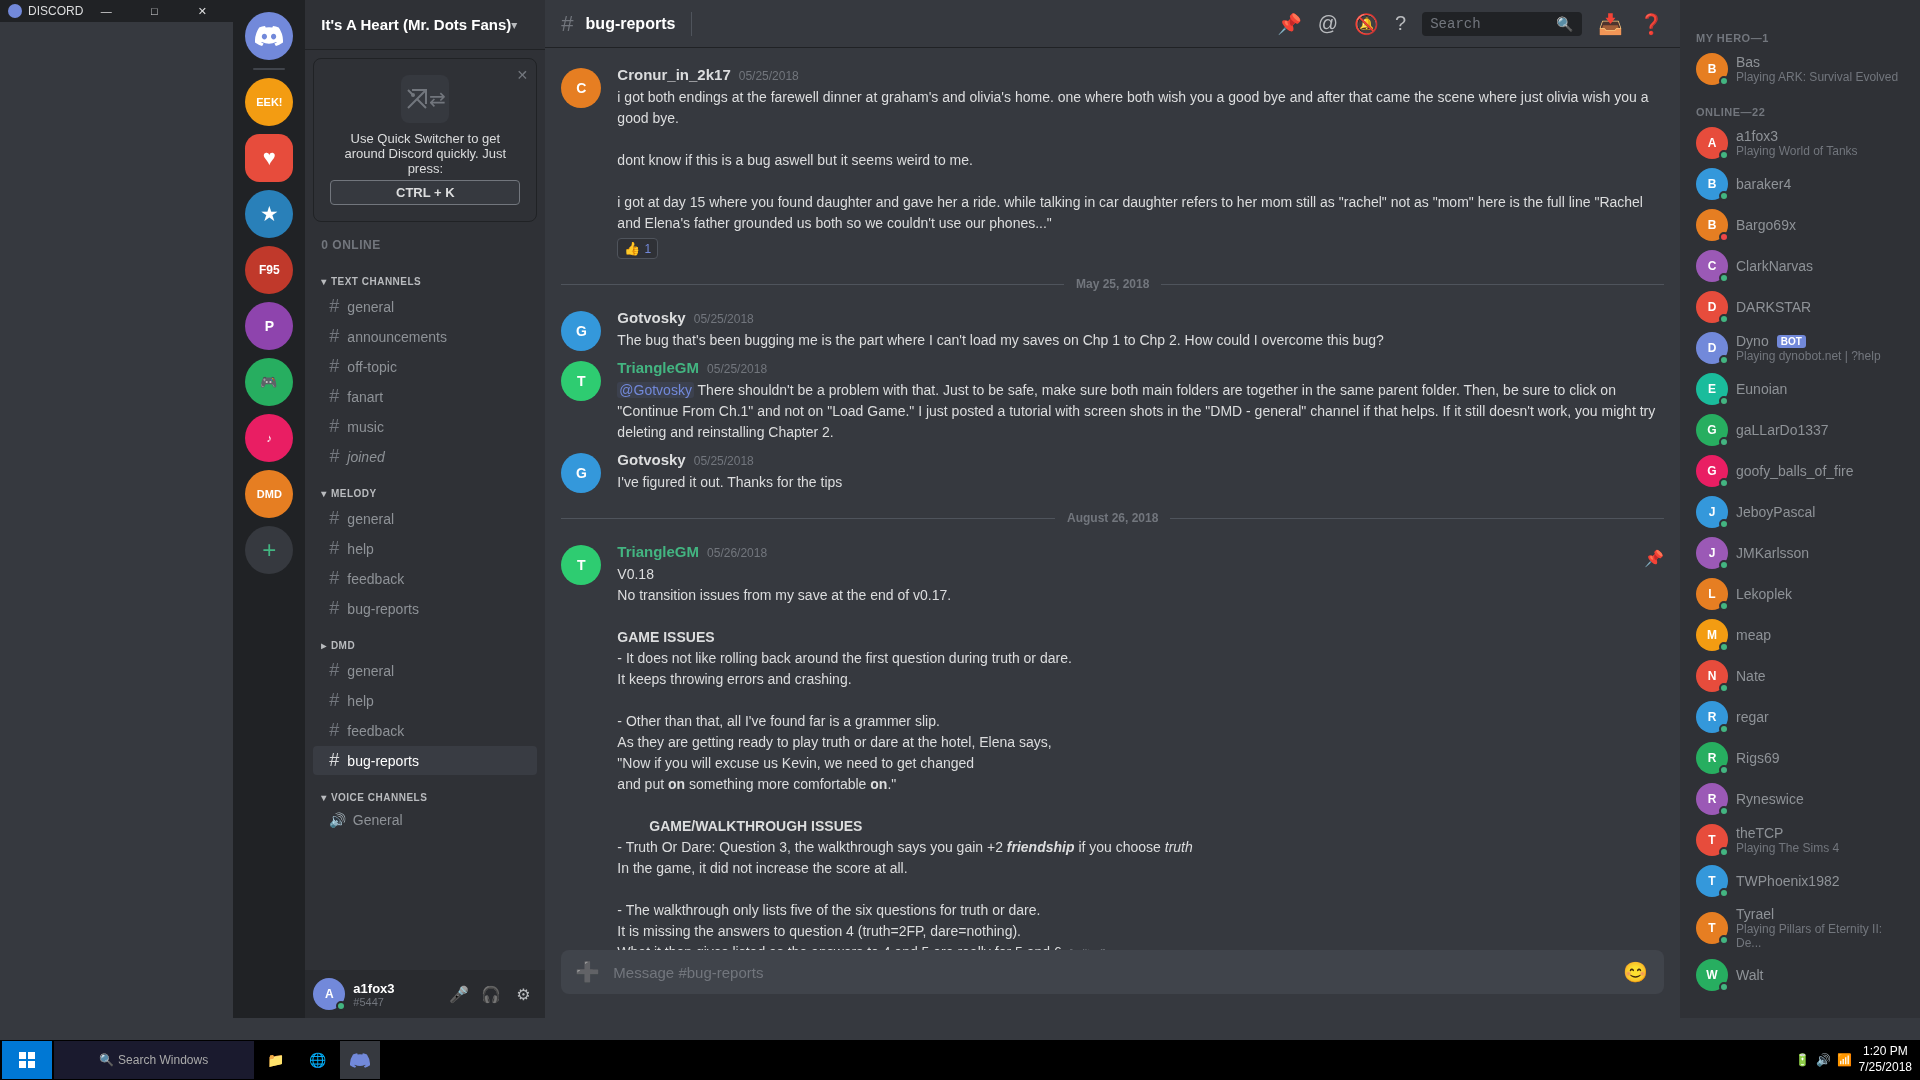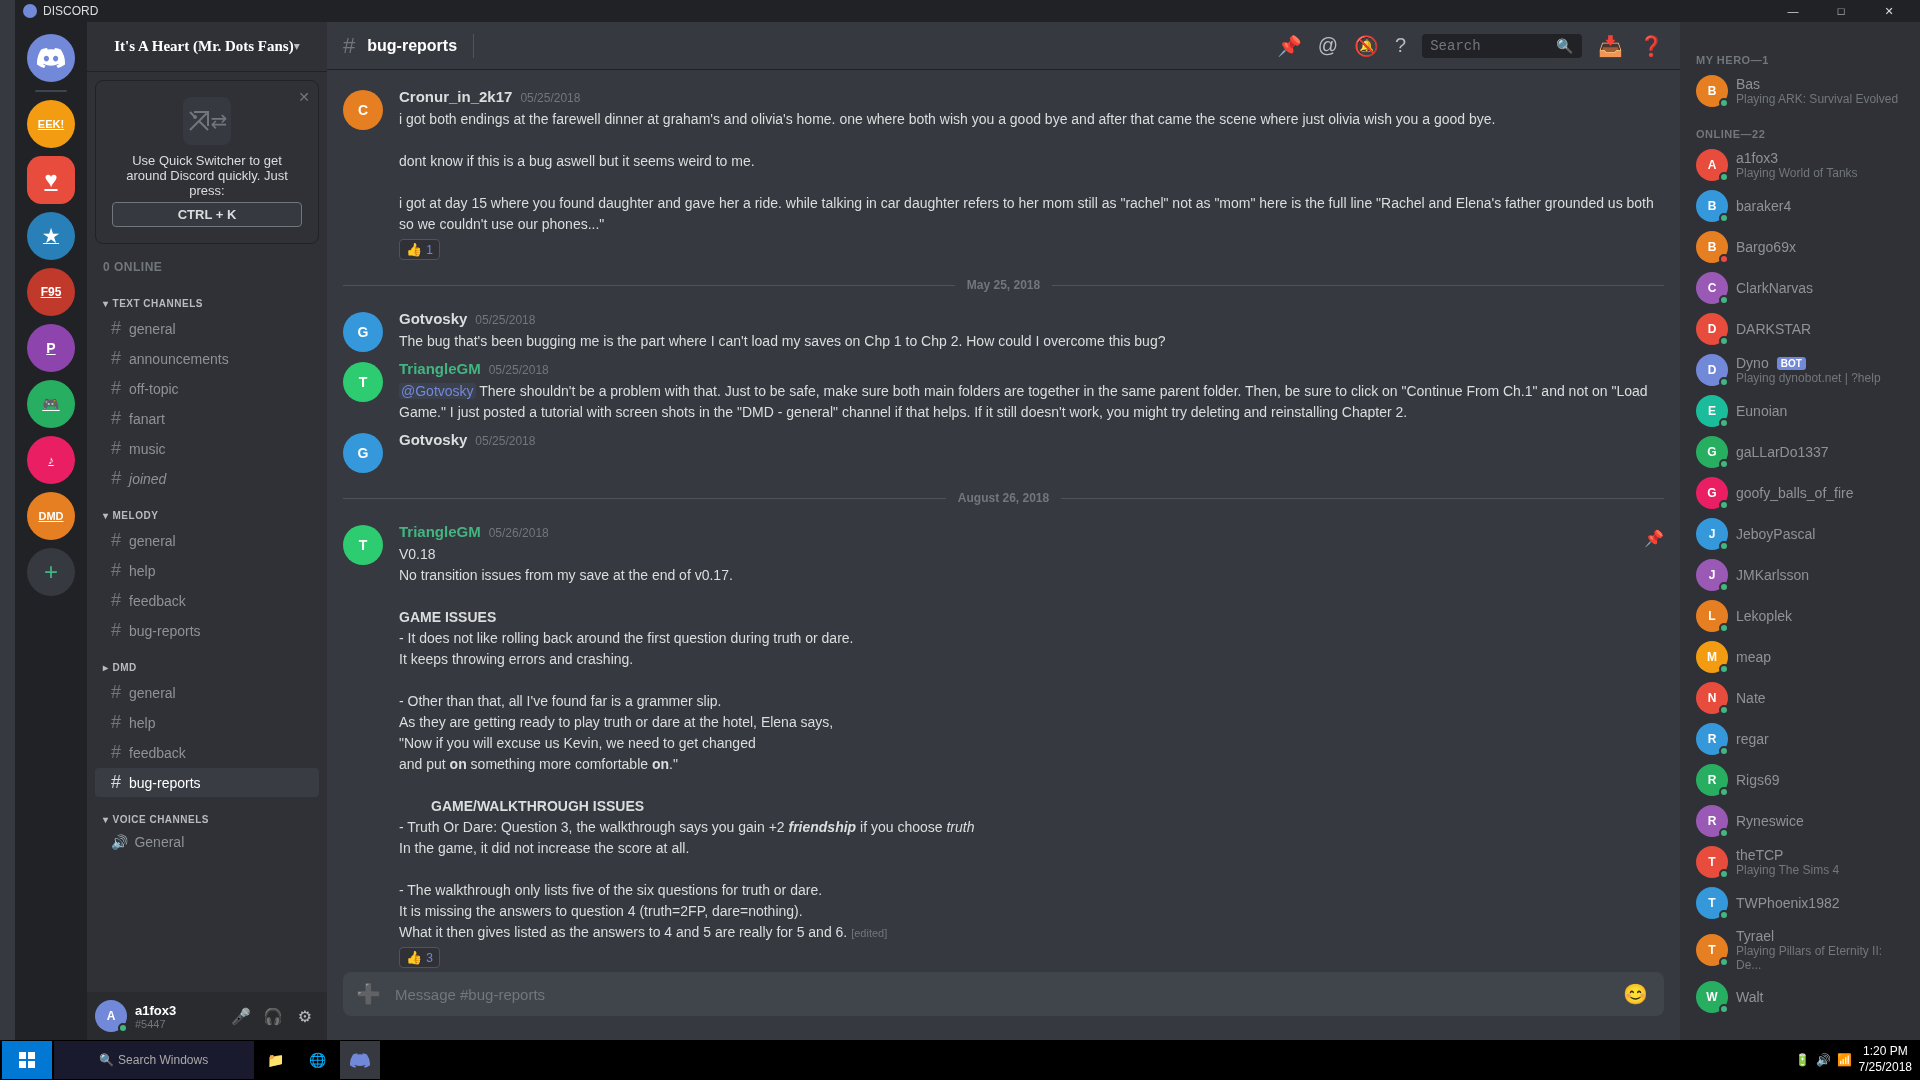--- a/index.html
+++ b/index.html
@@ -7,41 +7,41 @@
 
     
     .taskbar { height: 40px; background: #000; display: flex; align-items: center; justify-content: space-between; position: absolute; bottom: 0; width: 100%; z-index: 100; }
     .taskbar-left { display: flex; align-items: flex-end; gap: 2px; padding-left: 2px; }
     .taskbar-item { width: 40px; height: 38px; display: flex; align-items: center; justify-content: center; cursor: pointer; }
     .taskbar-start { background: #0078d4; width: 50px; }
     .taskbar-right { display: flex; align-items: center; padding-right: 8px; gap: 6px; color: #fff; font-size: 12px; }
     .taskbar-clock { text-align: center; line-height: 1.3; }
 
     
-    .discord-app { display: flex; flex-direction: column; height: 1040px; width: 1920px; position: relative; padding-left: 15px; }
+    .discord-app { display: flex; flex-direction: row; height: 1040px; width: 1920px; position: relative; }
     .discord-titlebar { height: 22px; background: #202225; display: flex; align-items: center; justify-content: space-between; padding: 0 8px; }
     .discord-titlebar-title { color: #dcddde; font-size: 12px; display: flex; align-items: center; gap: 6px; }
     .discord-titlebar-icon { width: 14px; height: 14px; background: #7289da; border-radius: 50%; }
     .titlebar-controls { display: flex; gap: 2px; }
     .titlebar-btn { width: 46px; height: 22px; display: flex; align-items: center; justify-content: center; font-size: 11px; color: #dcddde; cursor: pointer; }
 
     
     .discord-main { display: flex; flex: 1; height: calc(1040px - 22px); }
 
     
     .server-list { width: 72px; background: #202225; display: flex; flex-direction: column; align-items: center; padding: 12px 0; gap: 8px; overflow-y: auto; }
-    .server-icon { width: 48px; height: 48px; border-radius: 50%; display: flex; align-items: center; justify-content: center; cursor: pointer; font-size: 18px; font-weight: bold; color: #fff; position: relative; transition: border-radius 0.15s; text-decoration: underline; }
+    .server-icon { width: 48px; height: 48px; border-radius: 50%; display: flex; align-items: center; justify-content: center; cursor: pointer; font-size: 18px; font-weight: bold; color: #fff; position: relative; transition: border-radius 0.15s; }
     .server-icon.discord-logo { background: #7289da; }
     .server-icon.active { border-radius: 30%; }
     .server-separator { width: 32px; height: 2px; background: #40444b; border-radius: 1px; }
     .add-server { width: 48px; height: 48px; border-radius: 50%; background: #36393f; display: flex; align-items: center; justify-content: center; cursor: pointer; color: #43b581; font-size: 24px; }
 
     
     .channel-sidebar { width: 240px; background: #2f3136; display: flex; flex-direction: column; }
-    .server-header { padding: 16px; border-bottom: 1px solid #202225; display: flex; align-items: center; justify-content: center; cursor: pointer; font-family: Liberation Serif, serif; }
+    .server-header { padding: 16px; border-bottom: 1px solid #202225; display: flex; align-items: center; justify-content: flex-start; cursor: pointer; }
     .server-header-name { font-weight: 600; color: #fff; font-size: 15px; }
     .server-header-arrow { color: #b9bbbe; font-size: 12px; }
 
     .online-count { padding: 8px 16px; font-size: 12px; color: #72767d; text-transform: uppercase; font-weight: 600; letter-spacing: 0.5px; }
 
     
     .quick-switcher { background: #2f3136; border: 1px solid #202225; border-radius: 8px; margin: 8px; padding: 16px; text-align: center; position: relative; }
     .quick-switcher-close { position: absolute; top: 8px; right: 8px; color: #72767d; cursor: pointer; font-size: 14px; }
     .quick-switcher-icon { width: 48px; height: 48px; background: #36393f; border-radius: 8px; display: flex; align-items: center; justify-content: center; margin: 0 auto 8px; font-size: 20px; color: #72767d; }
     .quick-switcher-title { font-size: 13px; color: #dcddde; margin-bottom: 4px; }
@@ -363,20 +363,21 @@
           </div>
         </div>
 
         <div class="message-group">
           <div class="message-avatar" style="background:#3498db;">G</div>
           <div class="message-content">
             <div class="message-header">
               <span class="message-author" style="color:#dcddde;">Gotvosky</span>
               <span class="message-timestamp">05/25/2018</span>
             </div>
+            <div class="message-text">I've figured it out. Thanks for the tips</div>
           </div>
         </div>
 
         <div class="date-divider">
           <div class="date-divider-line"></div>
           <div class="date-divider-text">August 26, 2018</div>
           <div class="date-divider-line"></div>
         </div>
 
         <div class="message-group" style="position:relative;">

